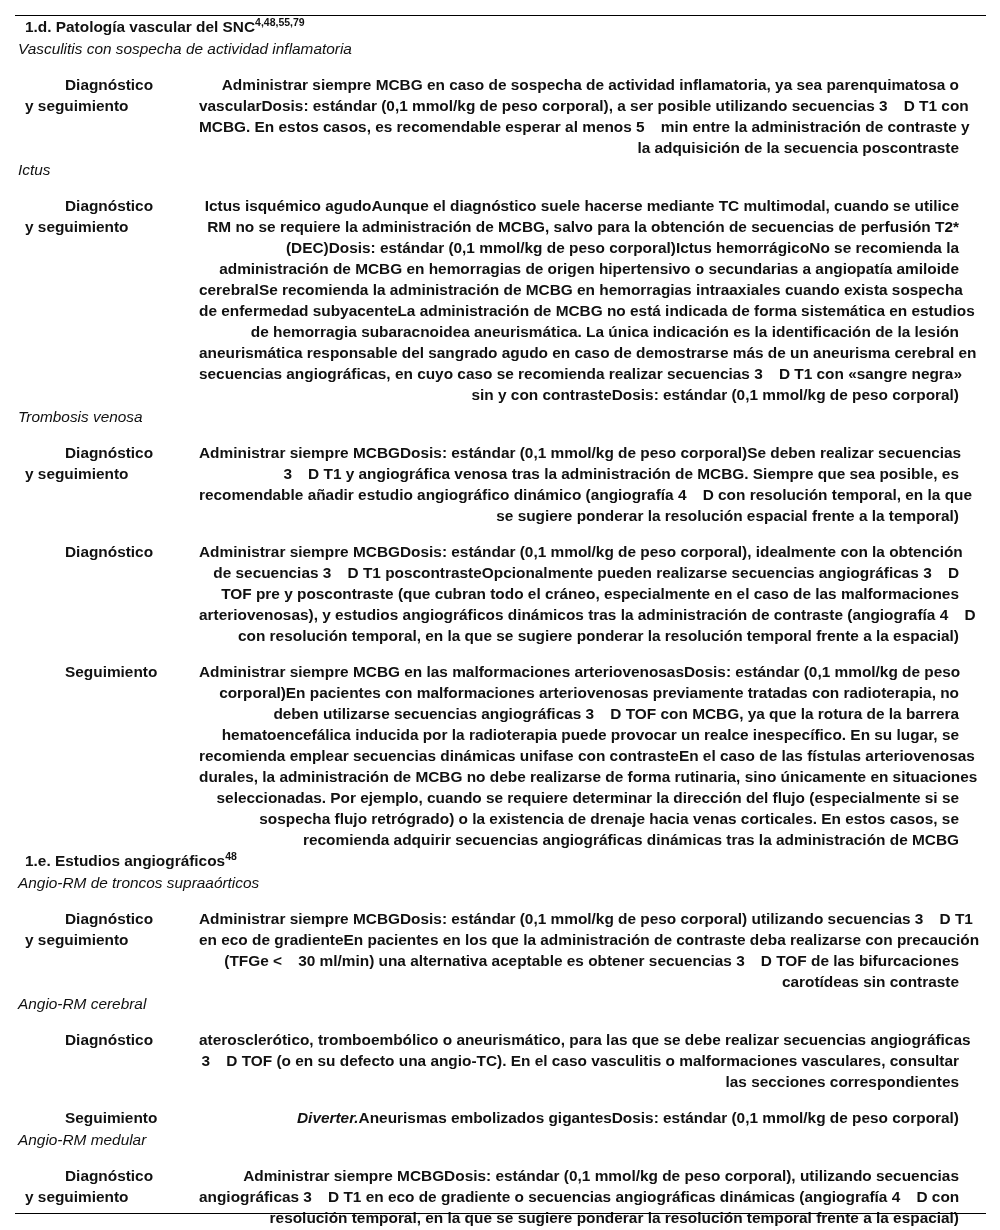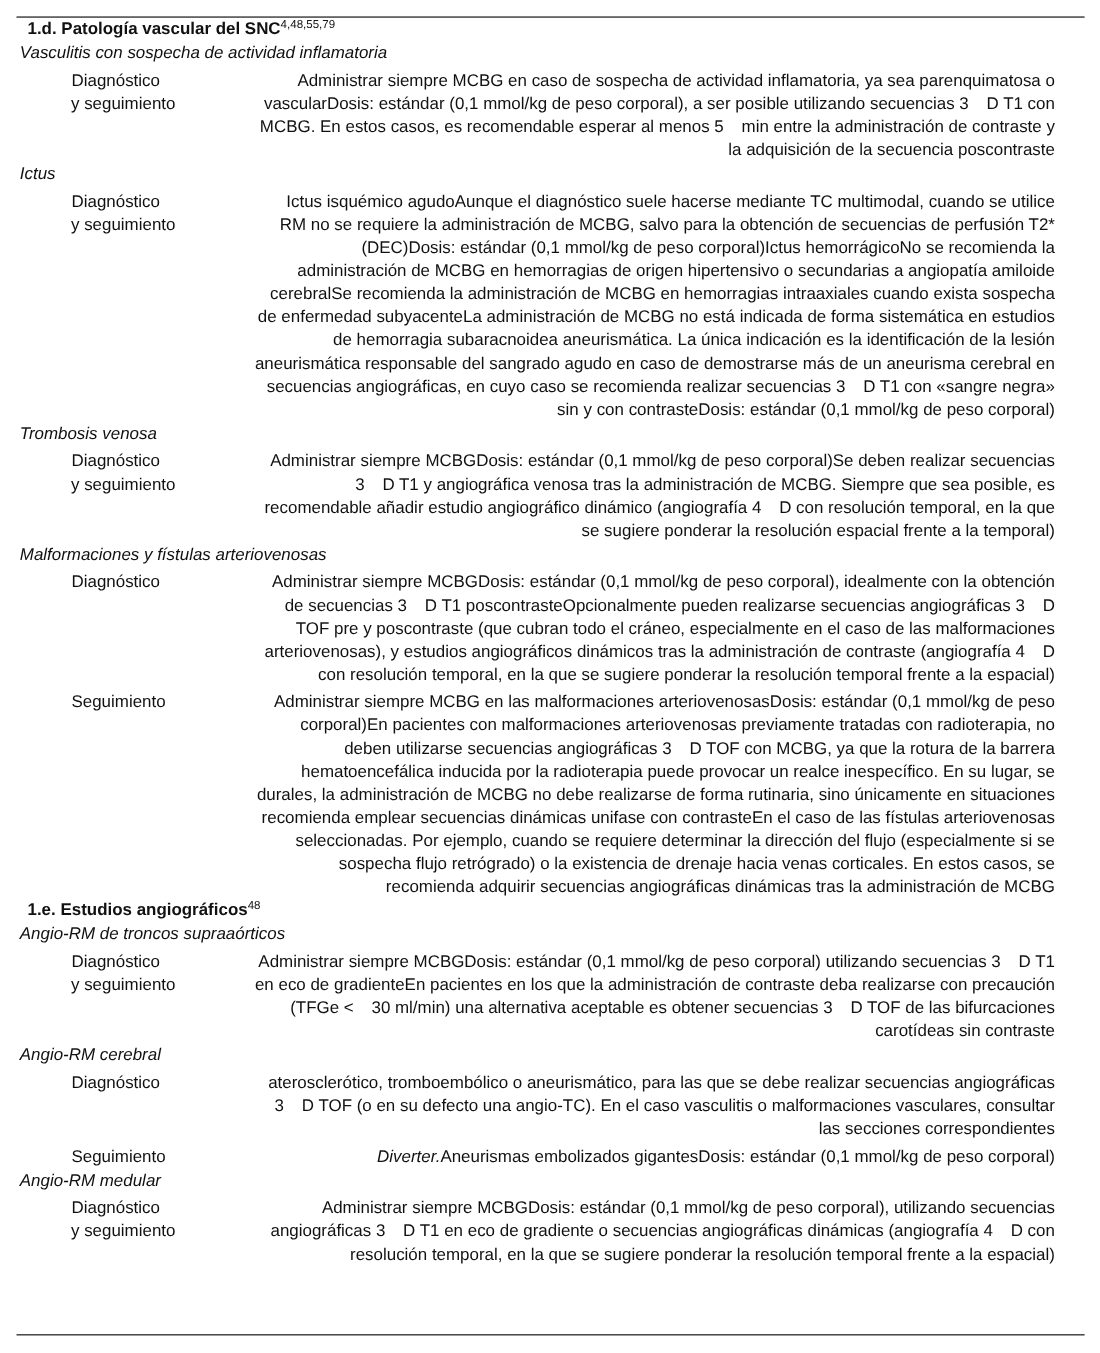--- a/index.html
+++ b/index.html
@@ -5,26 +5,26 @@
   html, body { margin: 0; padding: 0; background: #ffffff; }
   body {
     width: 1000px; height: 1230px; position: relative; overflow: hidden;
     font-family: "Liberation Sans", sans-serif; font-size: 15.4px; color: #111111;
   }
   .rule { position: absolute; left: 15px; width: 971px; height: 1px; background: #000; }
   .rule.top { top: 15px; }
   .rule.bottom { top: 1213px; }
   .doc { position: absolute; left: 0; top: 16px; width: 1000px; }
   .sec-title { position: relative; padding-left: 25px; height: 21px; line-height: 21px; font-weight: bold; white-space: nowrap; }
-  .sec-title sup { font-weight: normal; font-size: 10.5px; vertical-align: 6px; line-height: 0; }
+  .sec-title sup { font-weight: bold; font-size: 10.5px; vertical-align: 6px; line-height: 0; }
   .subhead { padding-left: 18px; height: 21px; line-height: 21px; font-style: italic; white-space: nowrap; margin-top: 1px; }
-  .row { display: flex; margin-top: 4px; }
+  .row { display: flex; margin-top: 15px; font-weight: bold; }
   .row .label { width: 174px; padding-left: 25px; flex: none; line-height: 21px; }
   .row .label .l1 { display: block; padding-left: 40px; white-space: nowrap; }
-  .row .label .l2 { display: block; white-space: nowrap; text-align: center; }
+  .row .label .l2 { display: block; white-space: nowrap; }
   .row .body { width: 760px; line-height: 21px; }
   .row .body .ln { display: block; white-space: pre; height: 21px; text-align: right; }
   .row .body i { font-style: italic; }
   .sp { display: inline-block; width: 1.05em; }
 </style>
 </head>
 <body>
 
 <div class="rule top"></div>
 
@@ -73,21 +73,20 @@
         <span class="l2">y seguimiento</span>
       </div>
     <div class="body">
       <span class="ln">Administrar siempre MCBGDosis: estándar (0,1 mmol/kg de peso corporal)Se deben realizar secuencias</span>
       <span class="ln"><span>3</span><span class="sp"></span><span>D T1 y angiográfica venosa tras la administración de MCBG. Siempre que sea posible, es</span></span>
       <span class="ln"><span>recomendable añadir estudio angiográfico dinámico (angiografía 4</span><span class="sp"></span><span>D con resolución temporal, en la que</span></span>
       <span class="ln">se sugiere ponderar la resolución espacial frente a la temporal)</span>
     </div>
   </div>
 
-  <div class="subhead">Malformaciones y fístulas arteriovenosas</div>
   <div class="row">
     <div class="label">
         <span class="l1">Diagnóstico</span>
       </div>
     <div class="body">
       <span class="ln">Administrar siempre MCBGDosis: estándar (0,1 mmol/kg de peso corporal), idealmente con la obtención</span>
       <span class="ln"><span>de secuencias 3</span><span class="sp"></span><span>D T1 poscontrasteOpcionalmente pueden realizarse secuencias angiográficas 3</span><span class="sp"></span><span>D</span></span>
       <span class="ln">TOF pre y poscontraste (que cubran todo el cráneo, especialmente en el caso de las malformaciones</span>
       <span class="ln"><span>arteriovenosas), y estudios angiográficos dinámicos tras la administración de contraste (angiografía 4</span><span class="sp"></span><span>D</span></span>
       <span class="ln">con resolución temporal, en la que se sugiere ponderar la resolución temporal frente a la espacial)</span>
@@ -95,22 +94,22 @@
   </div>
   <div class="row">
     <div class="label">
         <span class="l1">Seguimiento</span>
       </div>
     <div class="body">
       <span class="ln">Administrar siempre MCBG en las malformaciones arteriovenosasDosis: estándar (0,1 mmol/kg de peso</span>
       <span class="ln">corporal)En pacientes con malformaciones arteriovenosas previamente tratadas con radioterapia, no</span>
       <span class="ln"><span>deben utilizarse secuencias angiográficas 3</span><span class="sp"></span><span>D TOF con MCBG, ya que la rotura de la barrera</span></span>
       <span class="ln">hematoencefálica inducida por la radioterapia puede provocar un realce inespecífico. En su lugar, se</span>
+      <span class="ln">recomienda emplear secuencias dinámicas unifase con contrasteEn el caso de las fístulas arteriovenosas</span>
       <span class="ln">durales, la administración de MCBG no debe realizarse de forma rutinaria, sino únicamente en situaciones</span>
-      <span class="ln">recomienda emplear secuencias dinámicas unifase con contrasteEn el caso de las fístulas arteriovenosas</span>
       <span class="ln">seleccionadas. Por ejemplo, cuando se requiere determinar la dirección del flujo (especialmente si se</span>
       <span class="ln">sospecha flujo retrógrado) o la existencia de drenaje hacia venas corticales. En estos casos, se</span>
       <span class="ln">recomienda adquirir secuencias angiográficas dinámicas tras la administración de MCBG</span>
     </div>
   </div>
 
   <div class="sec-title"><span>1.e. Estudios angiográficos</span><sup>48</sup></div>
 
   <div class="subhead">Angio-RM de troncos supraaórticos</div>
   <div class="row">

